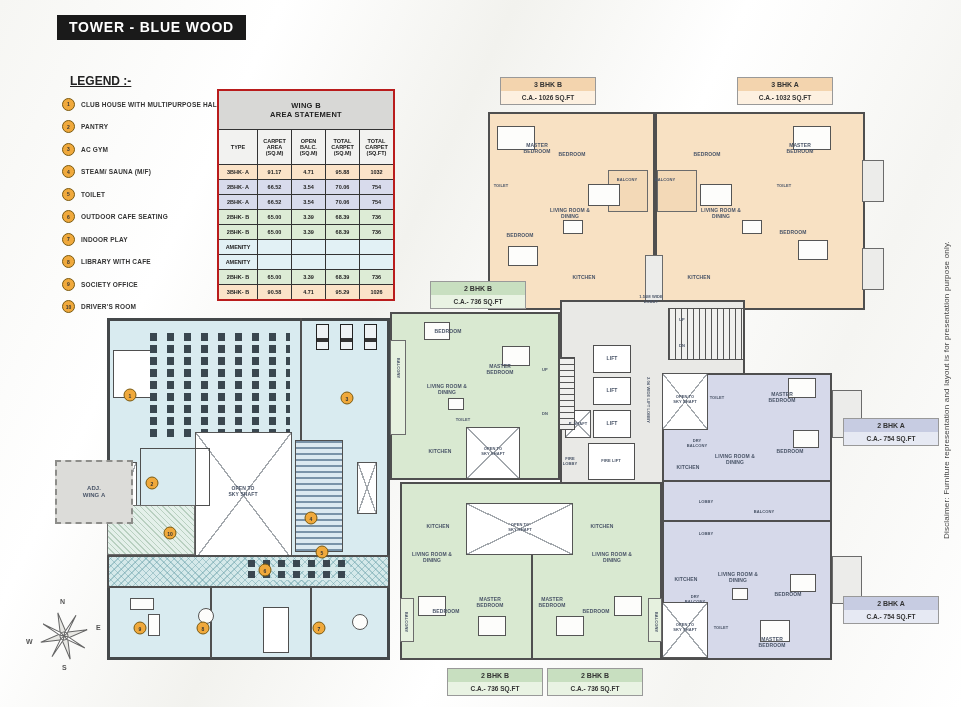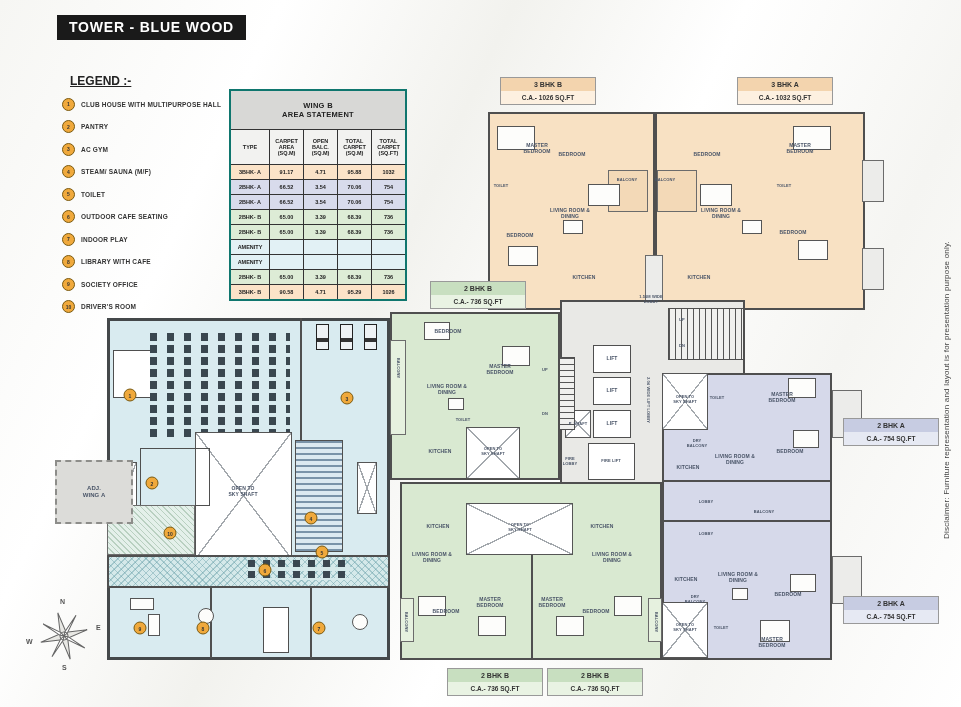--- a/index.html
+++ b/index.html
@@ -60,22 +60,22 @@
   .subtitle{position:absolute;left:57px;top:41px;color:#222;font-size:16px;font-weight:bold;letter-spacing:.5px;}
   .subtitle sup{font-size:9px;}
   
   .legend{position:absolute;left:62px;top:74px;width:180px;}
   .legend-title{font-size:12px;font-weight:bold;color:#222;text-decoration:underline;margin-left:8px;}
   .legend-item{display:flex;align-items:center;margin-top:9.5px;}
   .legend-num{width:11px;height:11px;border-radius:50%;background:#f0a93c;border:1px solid #7a5a10;
     color:#333;font-size:5px;font-weight:bold;display:flex;align-items:center;justify-content:center;flex:0 0 auto;}
   .legend-label{font-size:6.5px;font-weight:bold;color:#333;margin-left:6px;letter-spacing:.2px;}
   
-  .area-table{position:absolute;left:229px;top:89px;border-collapse:collapse;background:#fff;
-    border:2px solid #0f766e;}
+  .area-table{position:absolute;left:217px;top:89px;border-collapse:collapse;background:#fff;
+    border:2px solid #b91c1c;}
   .area-table th,.area-table td{border:1px solid #333;font-size:5.5px;color:#222;
     text-align:center;padding:2px 1px;white-space:pre-line;}
   .area-table .tbl-title{background:#d8d8d6;font-size:7.5px;font-weight:bold;padding:4px 2px;letter-spacing:.3px;}
   .area-table th{background:#f2f2f0;font-weight:bold;height:30px;width:31px;}
   .area-table th:first-child{width:36px;}
   .area-table td{font-weight:bold;height:10px;}
   .row-orange td{background:#fbe3c8;}
   .row-purple td{background:#d8dbec;}
   .row-green td{background:#ddecd6;}
   .row-blue td{background:#e2f1f5;}

